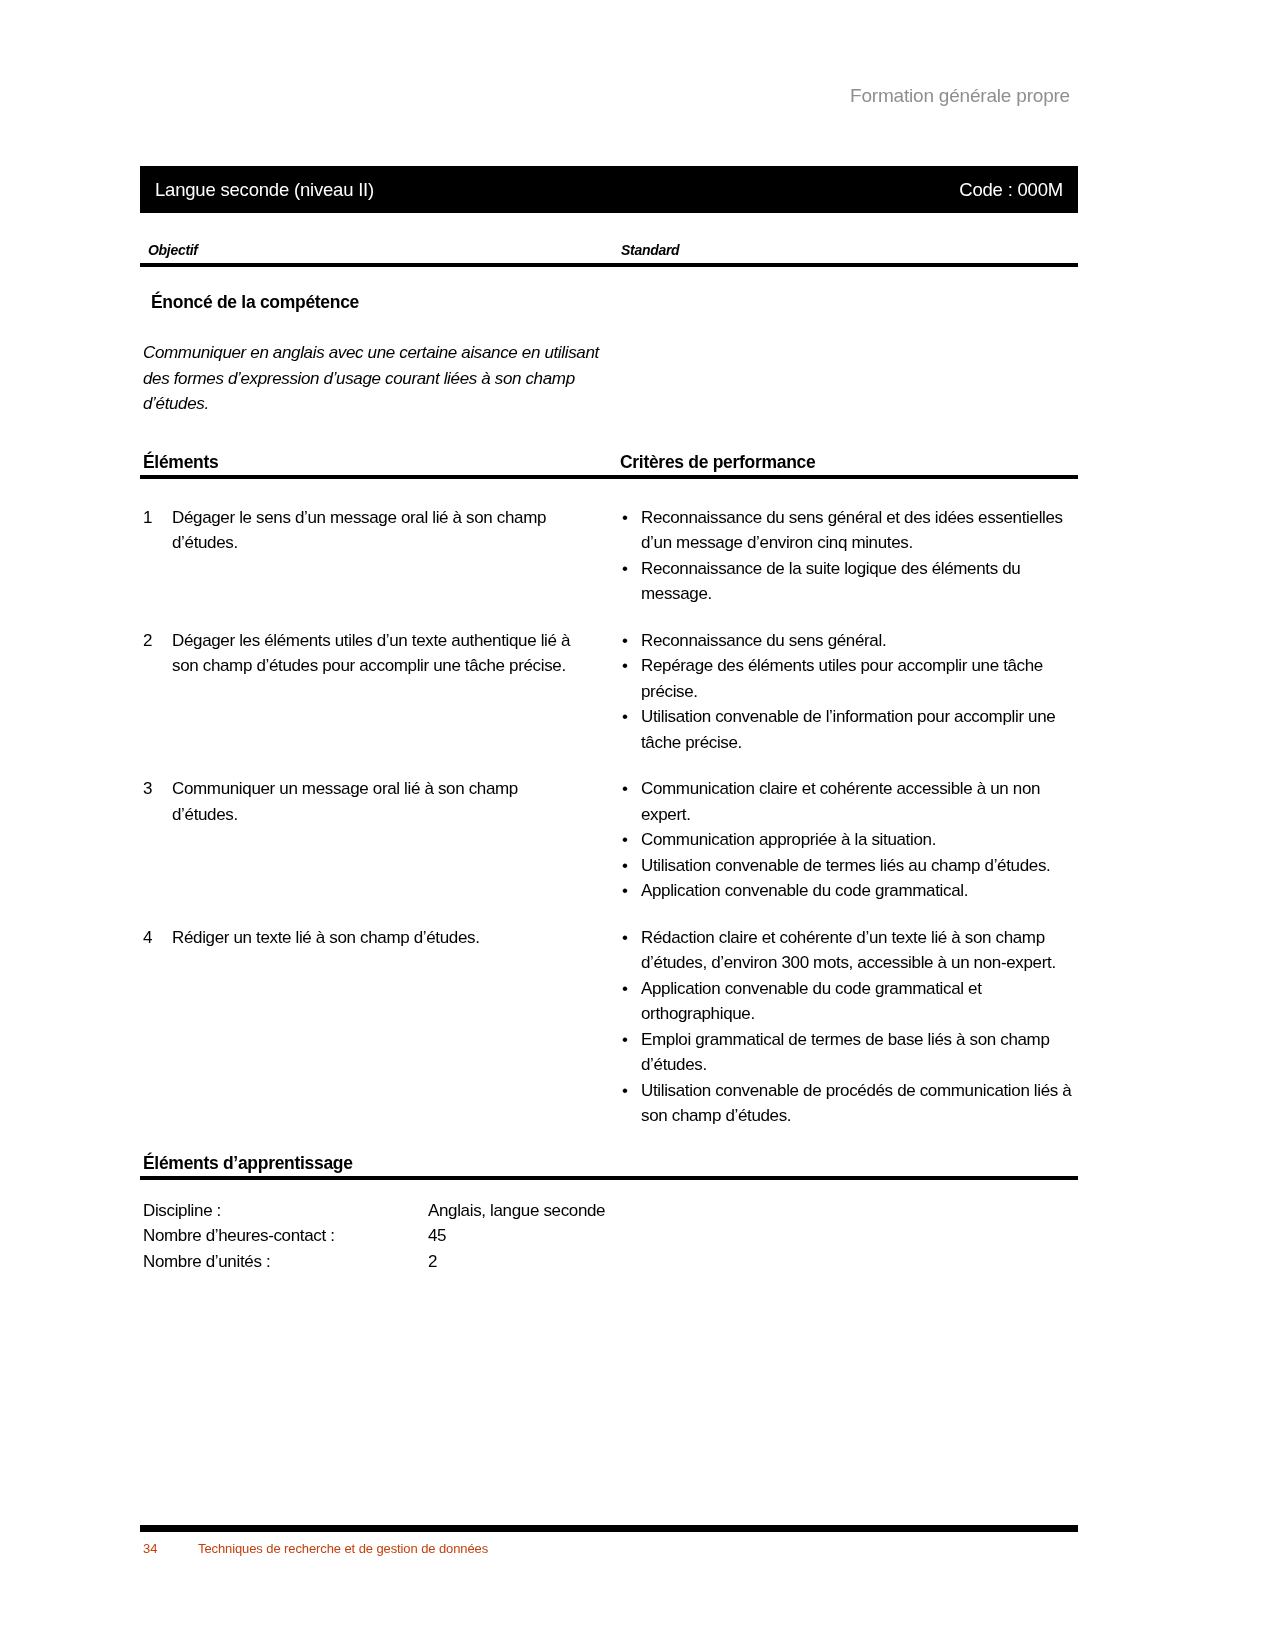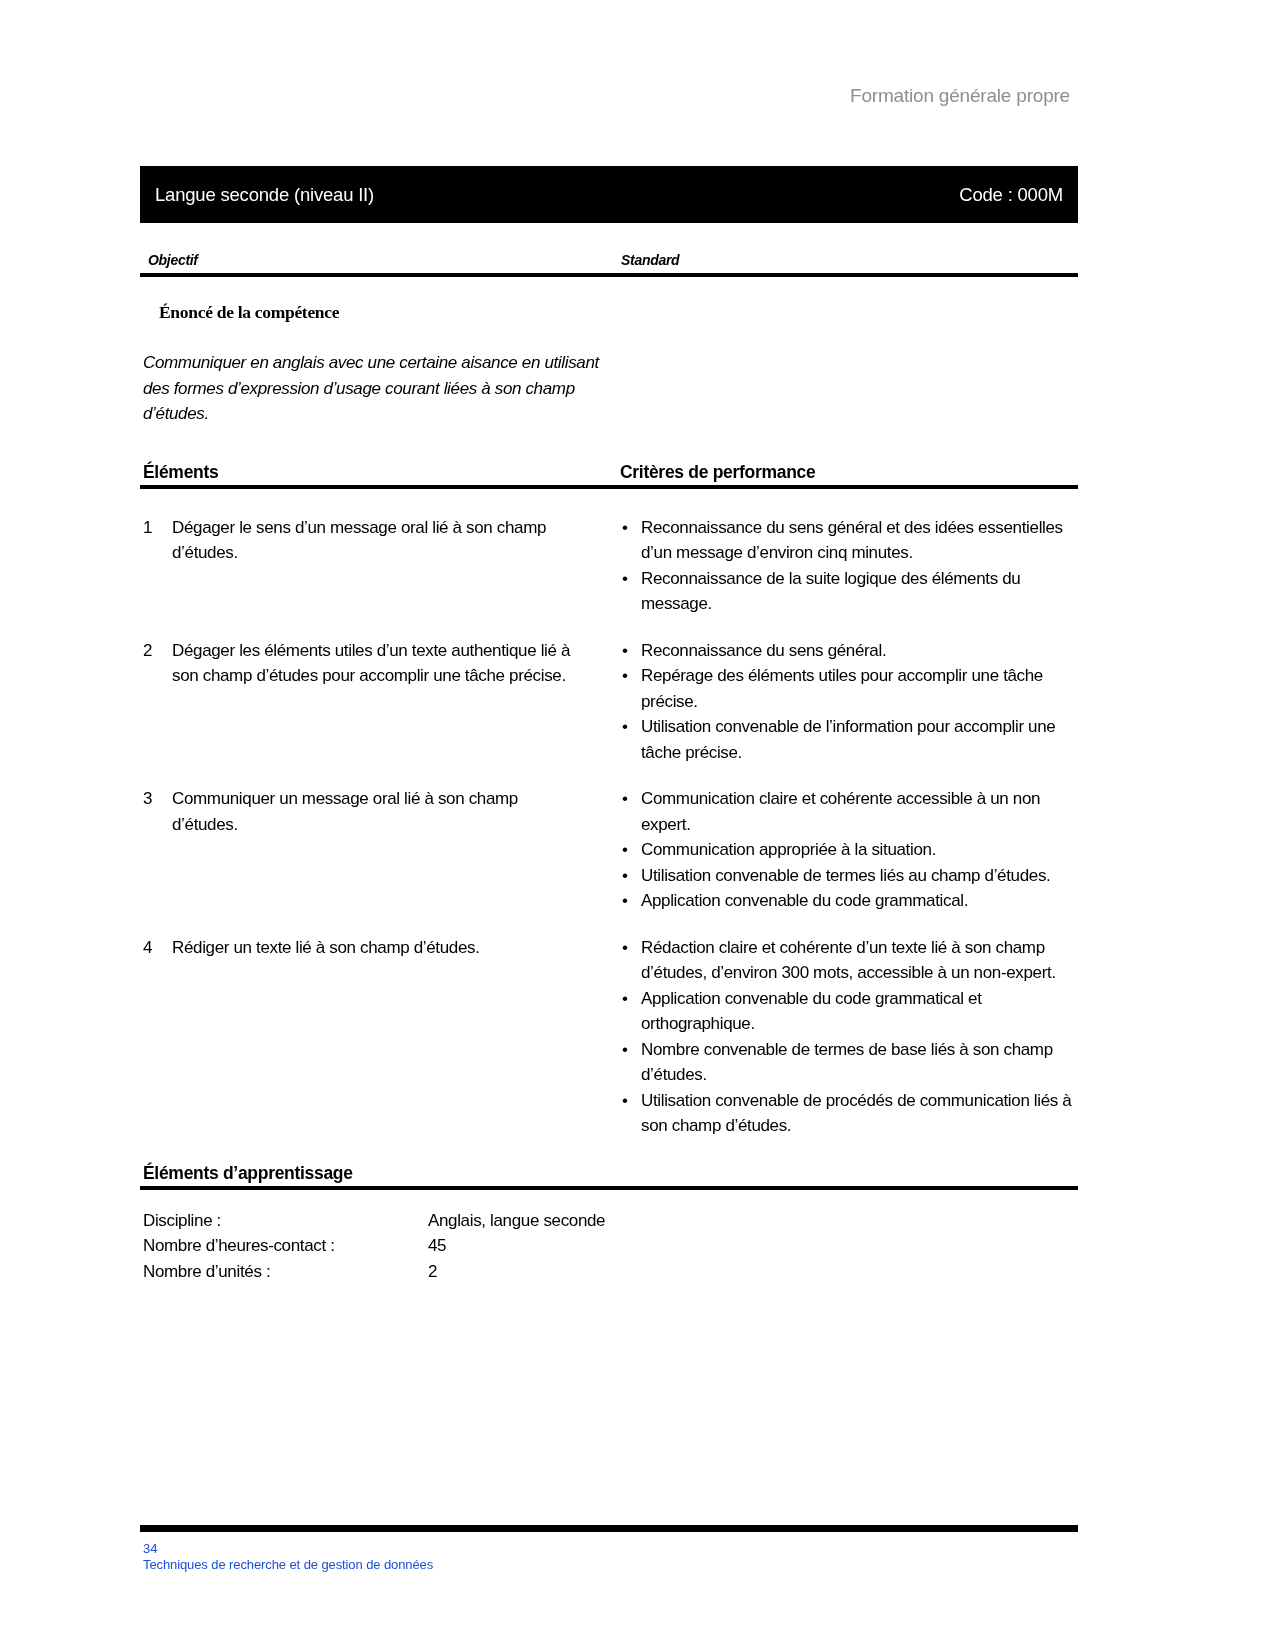--- a/index.html
+++ b/index.html
@@ -19,21 +19,21 @@
     text-align:right;
     font-size:19px;
     line-height:25px;
     color:#8e8e8e;
     padding-right:8px;
     letter-spacing:-0.2px;
   }
 
   .title-bar {
     margin-top:58px;
-    height:57px;
+    height:47px;
     background:#000;
     color:#fff;
     display:flex;
     justify-content:space-between;
     align-items:center;
     padding:0 15px;
     box-sizing:border-box;
     font-size:18.5px;
     letter-spacing:-0.2px;
   }
@@ -46,27 +46,26 @@
     font-size:14px;
     font-weight:bold;
     font-style:italic;
     line-height:26px;
     letter-spacing:-0.3px;
   }
 
   .rule { border:0; height:4px; background:#000; margin:0; }
 
   .enonce-heading {
-    margin:23px 16px 0;
+    margin:23px 8px 0;
     padding-left:3px;
     font-size:17.5px;
     font-weight:bold;
     line-height:25px;
     letter-spacing:-0.3px;
-    font-family:Liberation Serif, serif;
   }
   .enonce-body {
     margin:25px 0 0;
     padding-left:3px;
     width:462px;
     font-size:17px;
     line-height:25.5px;
     letter-spacing:-0.35px;
     font-style:italic;
   }
@@ -121,23 +120,22 @@
     left:140px; top:1525px;
     width:938px; height:7px;
     background:#000;
   }
   .footer-text {
     position:absolute;
     left:143px; top:1541px;
     display:flex;
     font-size:13px;
     line-height:16px;
-    color:#1d4ed8;
+    color:#c2410c;
     letter-spacing:-0.1px;
-    flex-direction:column;
   }
   .footer-page { width:55px; flex:none; }
 </style>
 </head>
 <body>
 
 <div class="page">
   <div class="content">
 
     <div class="header-right">Formation générale propre</div>
@@ -197,21 +195,21 @@
           </ul>
         </div>
         <div class="element-row">
           <div class="element-left">
             <div class="element-num">4</div>
             <div class="element-text">Rédiger un texte lié à son champ d’études.</div>
           </div>
           <ul class="criteria-list">
             <li>Rédaction claire et cohérente d’un texte lié à son champ d’études, d’environ 300 mots, accessible à un non-expert.</li>
             <li>Application convenable du code grammatical et orthographique.</li>
-            <li>Nombre convenable de termes de base liés à son champ d’études.</li>
+            <li>Emploi grammatical de termes de base liés à son champ d’études.</li>
             <li>Utilisation convenable de procédés de communication liés à son champ d’études.</li>
           </ul>
         </div>
       </div>
 
     <h3 class="activities-heading">Éléments d’apprentissage</h3>
     <hr class="rule">
 
     <div class="activities-table" id="activities-table">
         <div class="activity-row">

